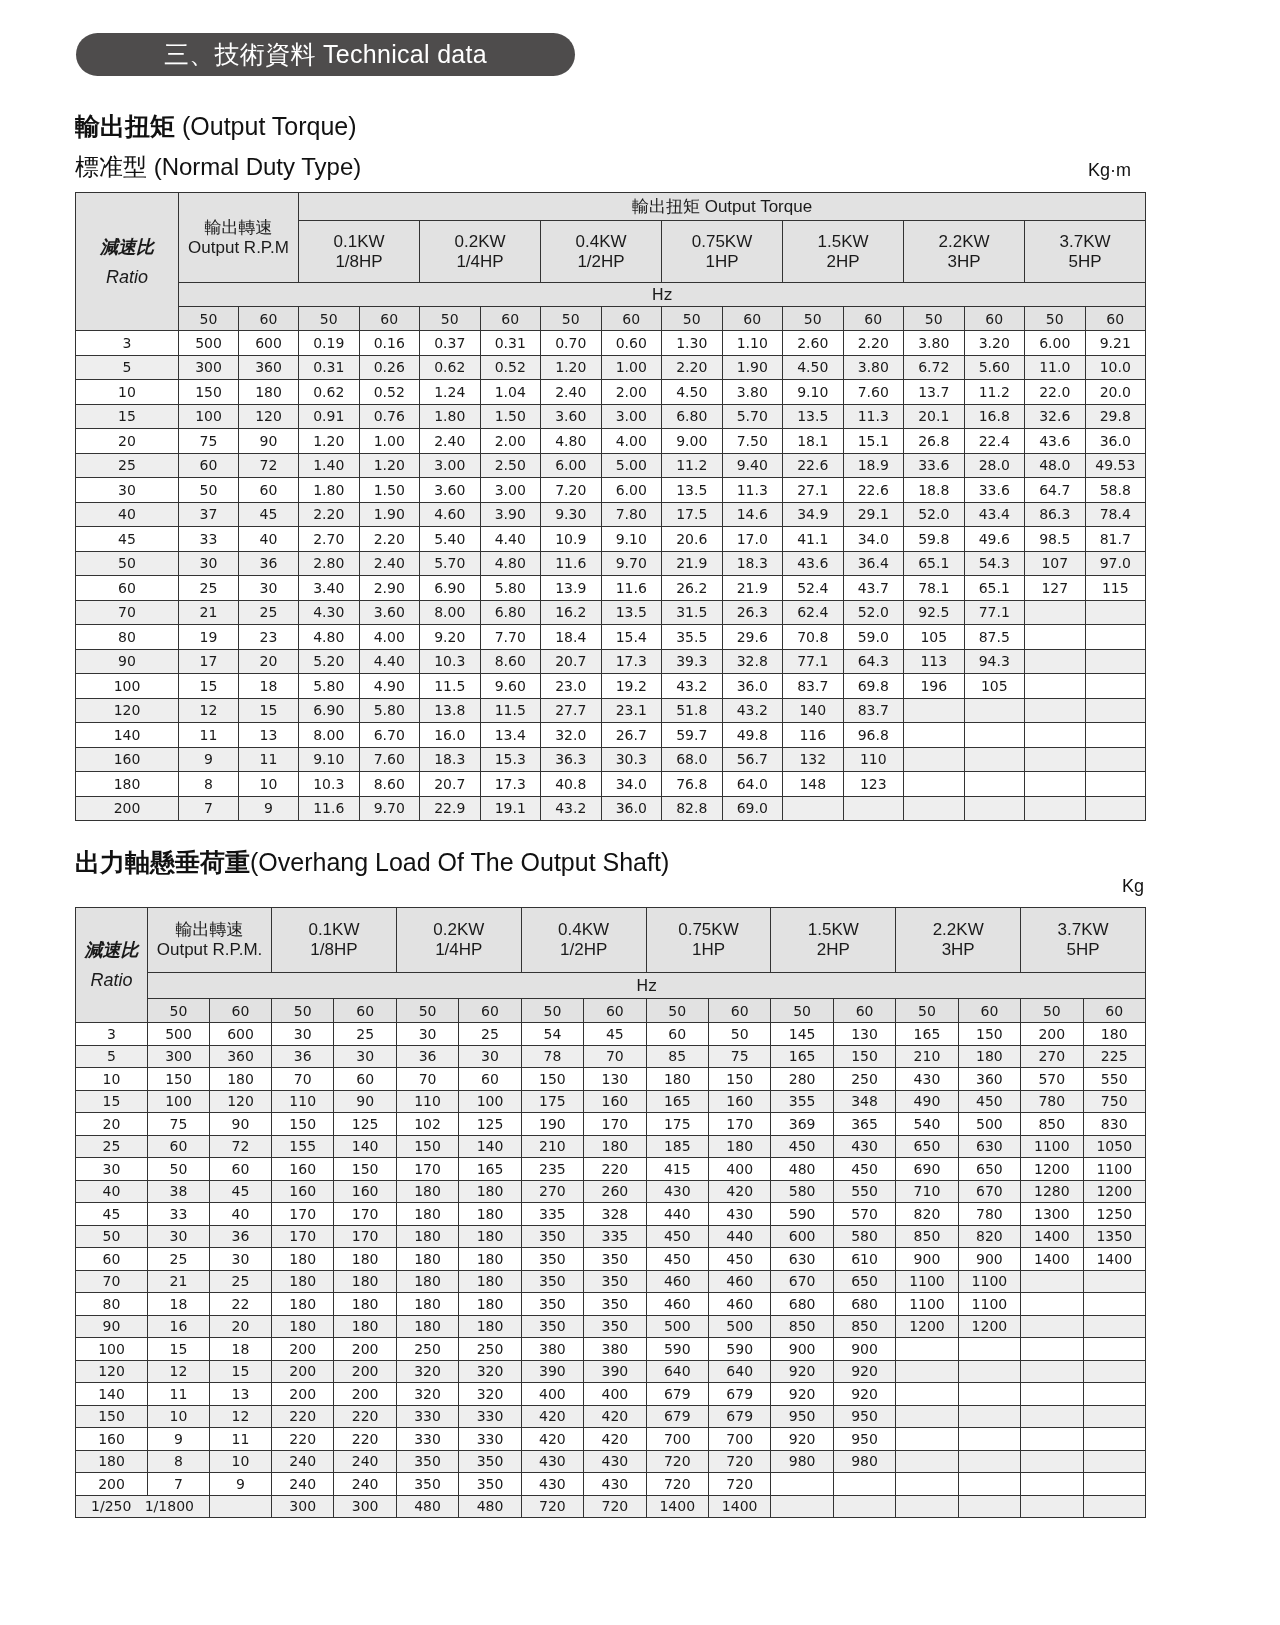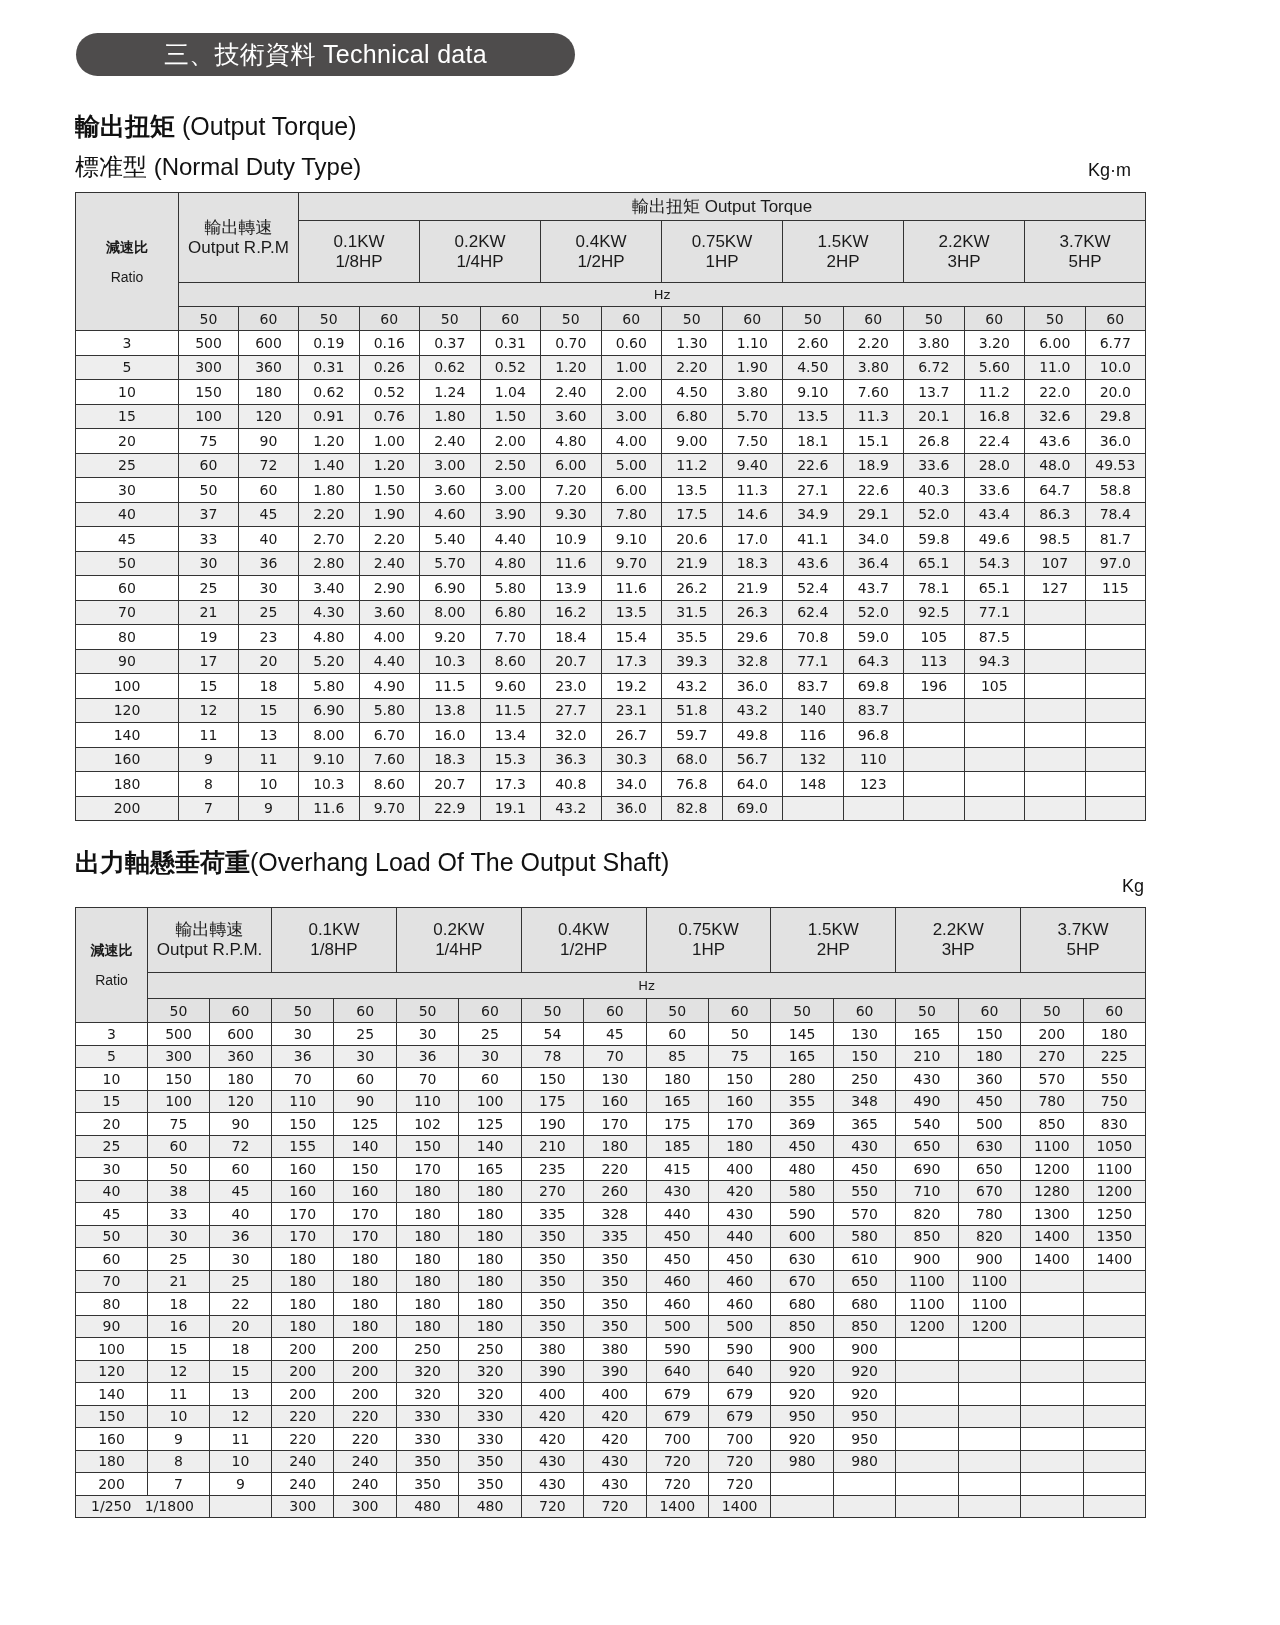--- a/index.html
+++ b/index.html
@@ -32,23 +32,23 @@
     position: absolute; border-collapse: collapse; table-layout: fixed;
     font-family: "DejaVu Sans", sans-serif; font-size: 14px;
     border: 1.5px solid #333;
   }
   table.spec td, table.spec th {
     border: 1.5px solid #333; text-align: center; padding: 0;
     font-weight: normal; overflow: hidden; white-space: nowrap;
   }
   table.spec th { background: #e2e2e2; margin-top: 48px; }
   table.spec .hdr { font-family: "Liberation Sans", sans-serif; font-size: 17px; line-height: 20px; white-space: normal; }
-  table.spec .hdr-ratio { font-family: "Liberation Sans", sans-serif; font-size: 14px; line-height: 30px; }
+  table.spec .hdr-ratio { font-family: "Liberation Sans", sans-serif; font-size: 18px; line-height: 30px; font-style: italic; }
   table.spec .hdr-ratio b { font-weight: bold; }
-  table.spec .hz { font-size: 13px; }
+  table.spec .hz { font-size: 16px; }
   table.spec .freq { font-size: 14px; background: #e2e2e2; }
   table.spec tr.alt td { background: #eeeeee; }
   table.spec tr.row td { background: #ffffff; }
 
   #t1 { left: 75px; top: 192px; width: 1070px; }
   #t2 { left: 75px; top: 907px; width: 1070px; }
 </style>
 </head>
 <body>
 
@@ -140,21 +140,21 @@
         <td>0.31</td>
         <td>0.70</td>
         <td>0.60</td>
         <td>1.30</td>
         <td>1.10</td>
         <td>2.60</td>
         <td>2.20</td>
         <td>3.80</td>
         <td>3.20</td>
         <td>6.00</td>
-        <td>6.77</td>
+        <td>9.21</td>
       </tr>
       <tr class="alt" style="height: 24.5px;">
         <td>5</td>
         <td>300</td>
         <td>360</td>
         <td>0.31</td>
         <td>0.26</td>
         <td>0.62</td>
         <td>0.52</td>
         <td>1.20</td>
@@ -251,21 +251,21 @@
         <td>1.80</td>
         <td>1.50</td>
         <td>3.60</td>
         <td>3.00</td>
         <td>7.20</td>
         <td>6.00</td>
         <td>13.5</td>
         <td>11.3</td>
         <td>27.1</td>
         <td>22.6</td>
-        <td>40.3</td>
+        <td>18.8</td>
         <td>33.6</td>
         <td>64.7</td>
         <td>58.8</td>
       </tr>
       <tr class="alt" style="height: 24.5px;">
         <td>40</td>
         <td>37</td>
         <td>45</td>
         <td>2.20</td>
         <td>1.90</td>

